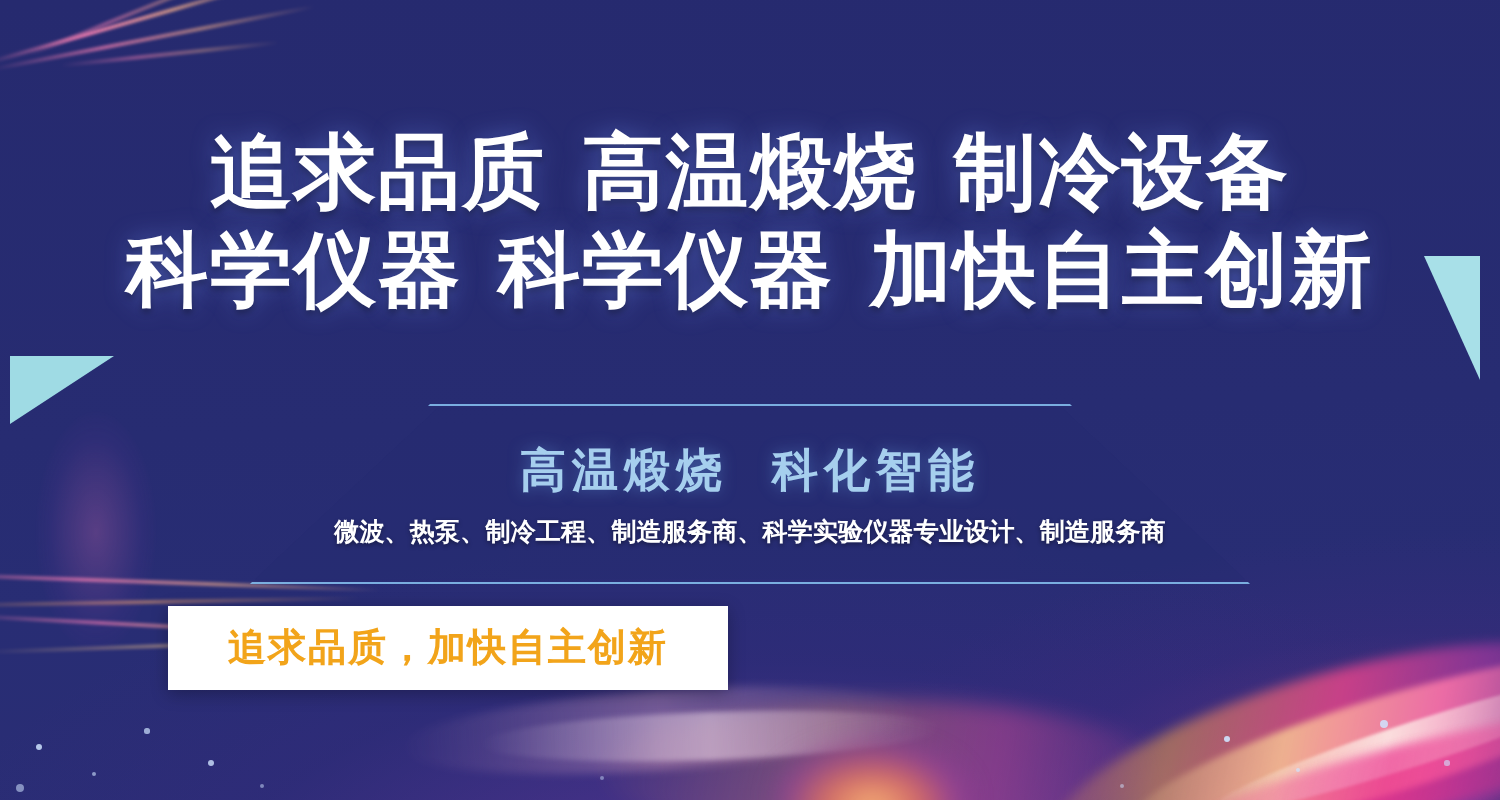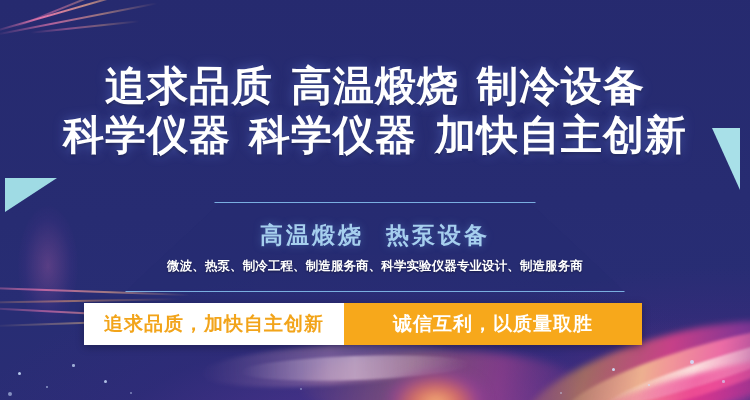--- a/index.html
+++ b/index.html
@@ -150,21 +150,21 @@
     align-items: center;
     justify-content: center;
     font-size: 19px;
     font-weight: 700;
     letter-spacing: 1px;
     white-space: nowrap;
   }
   .slogan-white {
     background: #ffffff;
     color: #f2a41a;
-    width: 260px;
+    width: 280px;
   }
   .slogan-orange {
     background: #f7a81b;
     color: #ffffff;
     width: 298px;
   }
 </style>
 </head>
 <body>
 
@@ -218,23 +218,22 @@
       <span>追求品质</span><span class="gap"></span><span>高温煅烧</span><span class="gap"></span><span>制冷设备</span>
     </span>
     <span class="line">
       <span>科学仪器</span><span class="gap"></span><span>科学仪器</span><span class="gap"></span><span>加快自主创新</span>
     </span>
   </div>
 
   <div class="frame-wrap">
     <div class="frame-shape"></div>
     <div class="sub-main">
-      <span>高温煅烧</span><span class="gap2"></span><span>热泵设备</span>
+      <span>高温煅烧</span><span class="gap2"></span><span>科化智能</span>
     </div>
     <div class="sub-small">微波、热泵、制冷工程、制造服务商、科学实验仪器专业设计、制造服务商</div>
   </div>
 
   <div class="slogans">
     <div class="slogan slogan-white">追求品质，加快自主创新</div>
-    <div class="slogan slogan-orange">诚信互利，以质量取胜</div>
   </div>
 
 </div>
 
 </body></html>

